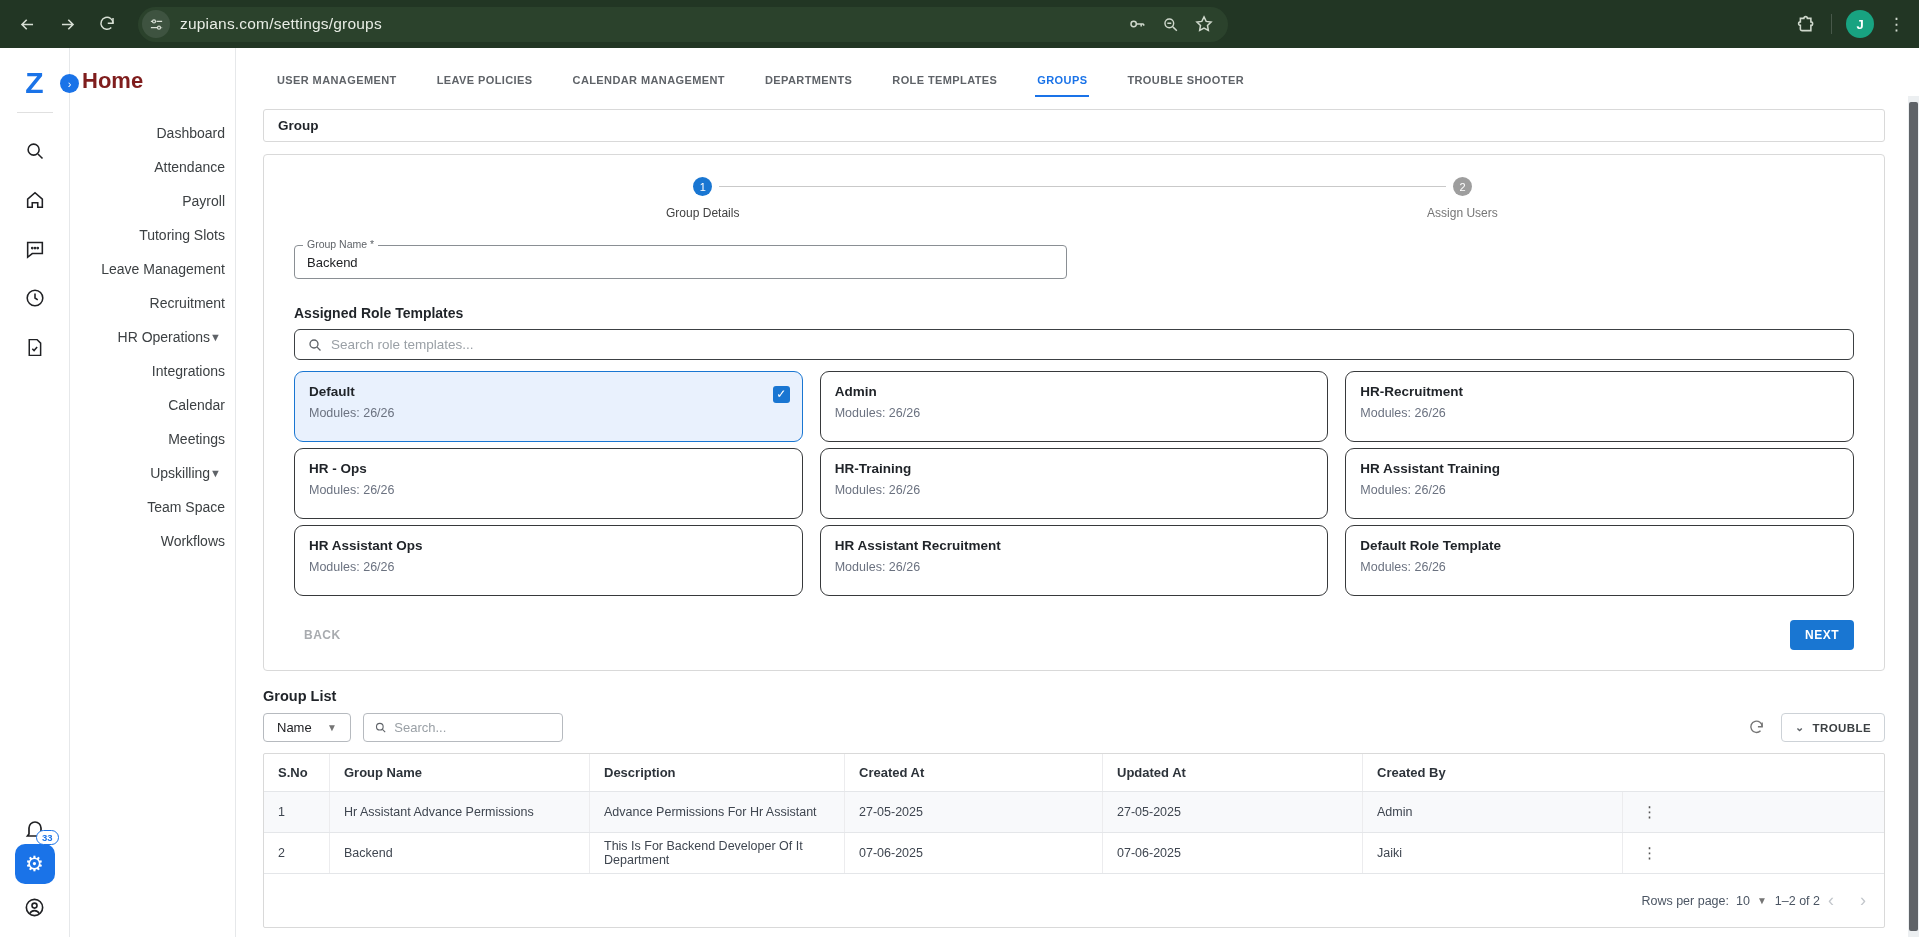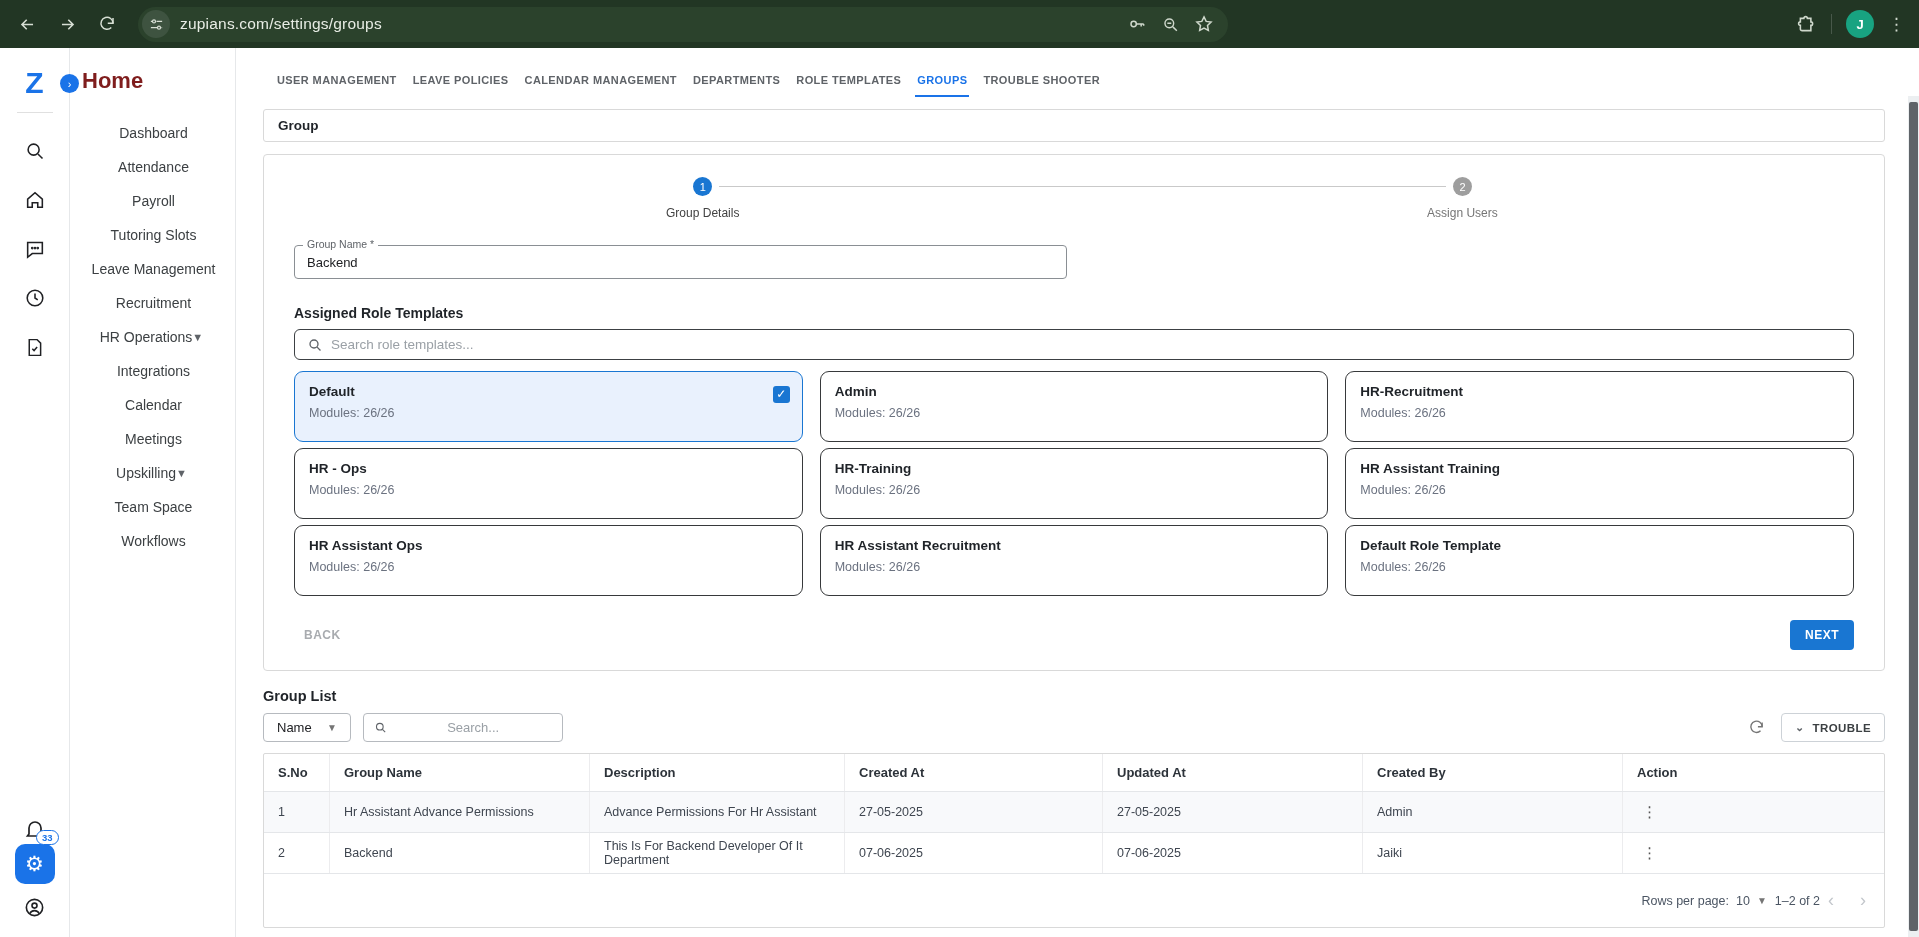--- a/index.html
+++ b/index.html
@@ -26,28 +26,28 @@
   .rail-div { width:36px; height:1px; background:#e0e0e0; margin:14px 0 18px; }
   .rail-ic { width:40px; height:40px; display:flex; align-items:center; justify-content:center; margin-bottom:9px; cursor:pointer; color:#202124; }
   .rail-bottom { margin-top:auto; display:flex; flex-direction:column; align-items:center; gap:3px; }
   .bell-wrap { position:relative; cursor:pointer; }
   .bell-badge { position:absolute; right:-12px; bottom:-4px; background:#fff; border:1.5px solid #1a73e8; color:#1a73e8; font-size:9.5px; font-weight:700; border-radius:9px; padding:1px 5px; line-height:1.2; }
   .gear-btn { width:40px; height:40px; border-radius:10px; background:#1a73e8; color:#fff; display:flex; align-items:center; justify-content:center; font-size:21px; cursor:pointer; }
 
   .sidebar { width:166px; border-right:1px solid #e6e8ea; padding:20px 0 0 12px; flex:0 0 auto; position:relative; }
   .side-title { font-size:22px; font-weight:600; color:#7f1d1d; margin-bottom:22px; }
   .collapse-btn { position:absolute; left:-10px; top:26px; width:19px; height:19px; border-radius:50%; background:#1a73e8; color:#fff; font-size:11px; display:flex; align-items:center; justify-content:center; cursor:pointer; }
-  .nav-item { display:flex; align-items:center; justify-content:center; padding:9px 10px 9px 0; font-size:14px; color:#3c4043; cursor:pointer; }
+  .nav-item { display:flex; align-items:center; justify-content:flex-end; padding:9px 10px 9px 0; font-size:14px; color:#3c4043; cursor:pointer; }
   .nav-item .chev { color:#5f6368; font-size:11px; padding-right:4px; display:none; }
   .nav-item.expandable .chev { display:inline; }
 
   .main { flex:1; padding:12px 34px 0 27px; overflow:hidden; position:relative; }
 
   
-  .tabs { display:flex; gap:12px; padding:6px 0 0 12px; }
+  .tabs { display:flex; gap:36px; padding:6px 0 0 12px; }
   .tab { font-size:11px; font-weight:600; letter-spacing:.4px; color:#5f6368; padding:8px 2px 9px; cursor:pointer; border-bottom:2px solid transparent; text-transform:uppercase; }
   .tab.active { color:#1a73e8; border-bottom-color:#1a73e8; }
 
   
   .group-header { border:1px solid #d9d9d9; border-radius:3px; height:33px; display:flex; align-items:center; padding:0 14px; margin-top:12px; }
   .group-header span { font-size:13.5px; font-weight:700; color:#1f2328; }
   .group-card { border:1px solid #d9d9d9; border-radius:4px; margin-top:12px; padding:14px 30px 0; position:relative; height:517px; }
 
   .stepper { position:relative; height:62px; margin-top:8px; }
   .step { position:absolute; top:0; transform:translateX(-50%); text-align:center; width:140px; }
@@ -81,21 +81,21 @@
   .actions-row { display:flex; align-items:center; justify-content:space-between; margin-top:24px; }
   .back-btn { font-size:12px; font-weight:600; letter-spacing:.5px; color:#a8abaf; padding:8px 10px; cursor:default; }
   .next-btn { font-size:12px; font-weight:600; letter-spacing:.5px; color:#fff; background:#1976d2; border:none; border-radius:4px; padding:8px 15px; cursor:pointer; }
 
   
   .gl-title { font-size:14.5px; font-weight:700; color:#1f2328; margin:17px 0 9px; }
   .gl-controls { display:flex; align-items:center; gap:12px; }
   .gl-select { width:88px; height:29px; border:1px solid #b6babf; border-radius:4px; display:flex; align-items:center; justify-content:space-between; padding:0 13px; font-size:13px; color:#202124; cursor:pointer; }
   .gl-select .chev { color:#757575; font-size:10px; }
   .gl-search { display:flex; align-items:center; gap:7px; border:1px solid #b6babf; border-radius:4px; height:29px; width:200px; padding:0 10px; }
-  .gl-search input { border:none; outline:none; width:100%; font-size:13px; font-family:"Liberation Sans", sans-serif; color:#737373;text-align:center; }
+  .gl-search input { border:none; outline:none; width:100%; font-size:13px; font-family:"Liberation Sans", sans-serif; color:#737373; }
   .gl-search input::placeholder { color:#9aa0a6; }
   .gl-right { margin-left:auto; display:flex; align-items:center; gap:16px; }
   .refresh-ic { color:#757575; font-size:17px; cursor:pointer; }
   .export-btn { display:flex; align-items:center; gap:8px; border:1px solid #cdd2d7; border-radius:4px; height:29px; padding:0 13px; font-size:11.5px; font-weight:600; letter-spacing:.4px; color:#3c4043; background:#fff; cursor:pointer; }
   .export-btn .chev { font-size:11px; color:#5f6368; }
 
   .table { border:1px solid #d9d9d9; border-radius:2px; margin-top:11px; }
   .tr { display:grid; grid-template-columns:66px 260px 255px 258px 260px 260px 1fr; align-items:stretch; }
   .th, .td { padding:0 14px; display:flex; align-items:center; border-right:1px solid #ececee; font-size:12.5px; color:#3f4650; min-height:40px; }
   .tr > div:last-child { border-right:none; }
@@ -417,21 +417,20 @@
 
     <div class="table">
       <div class="thead">
           <div class="tr" id="table-head">
             <div class="th">S.No</div>
             <div class="th">Group Name</div>
             <div class="th">Description</div>
             <div class="th">Created At</div>
             <div class="th">Updated At</div>
             <div class="th">Created By</div>
-            <div class="th">Action</div>
           </div>
         </div>
       <div class="tbody" id="table-body">
           <div class="tr odd">
             <div class="td">1</div>
             <div class="td">Hr Assistant Advance Permissions</div>
             <div class="td">Advance Permissions For Hr Assistant</div>
             <div class="td">27-05-2025</div>
             <div class="td">27-05-2025</div>
             <div class="td">Admin</div>

